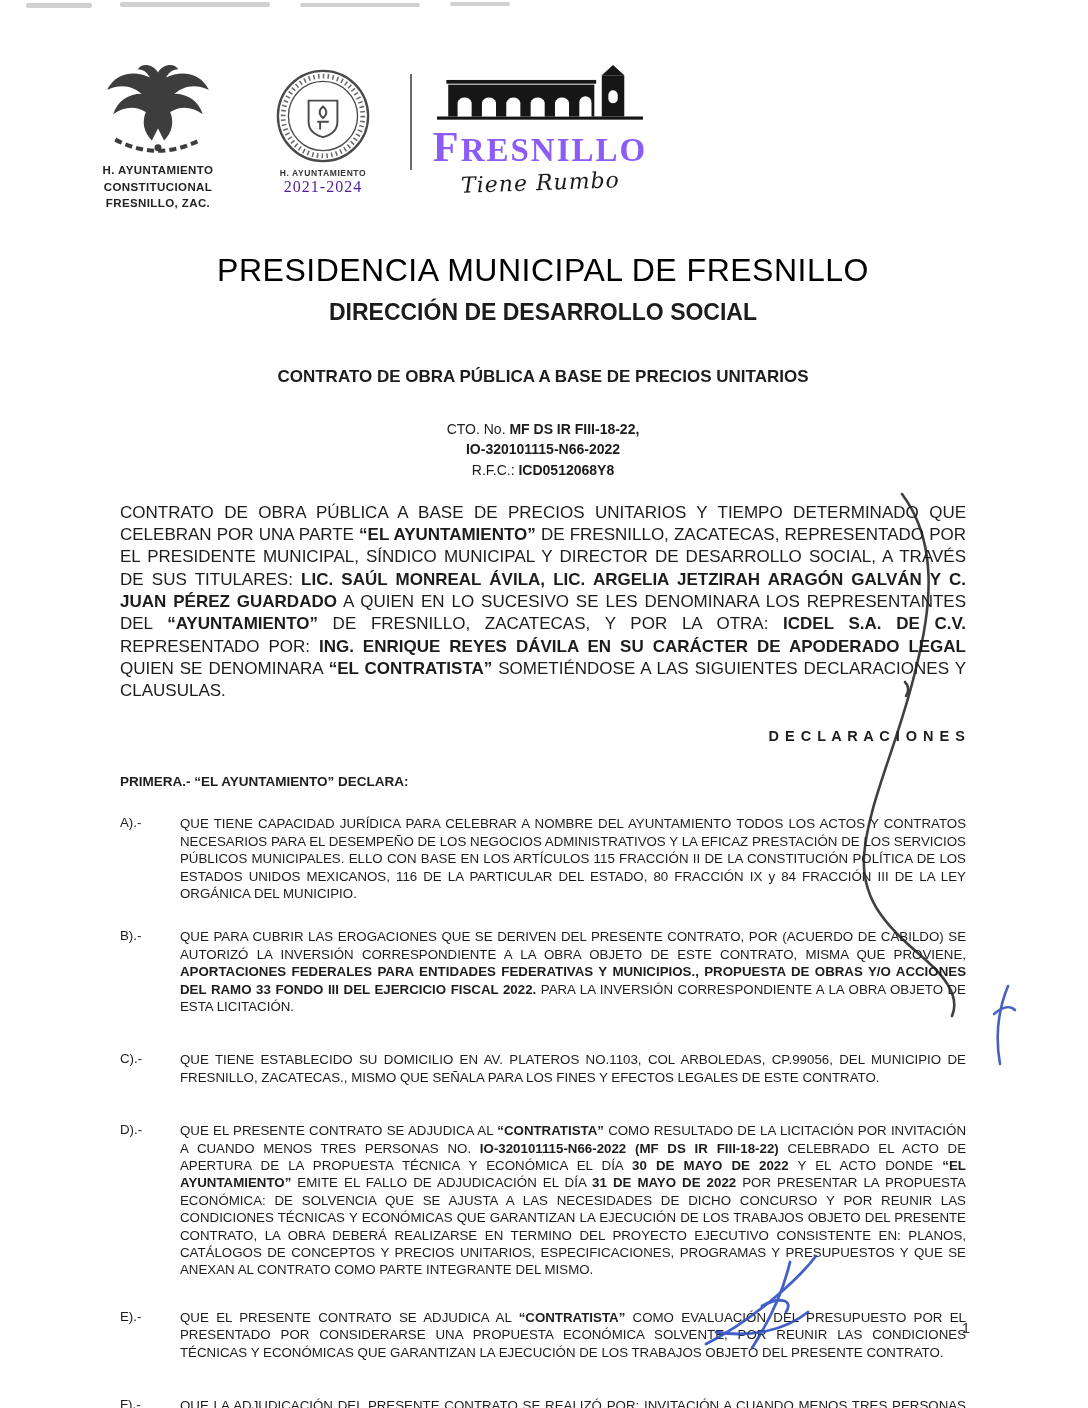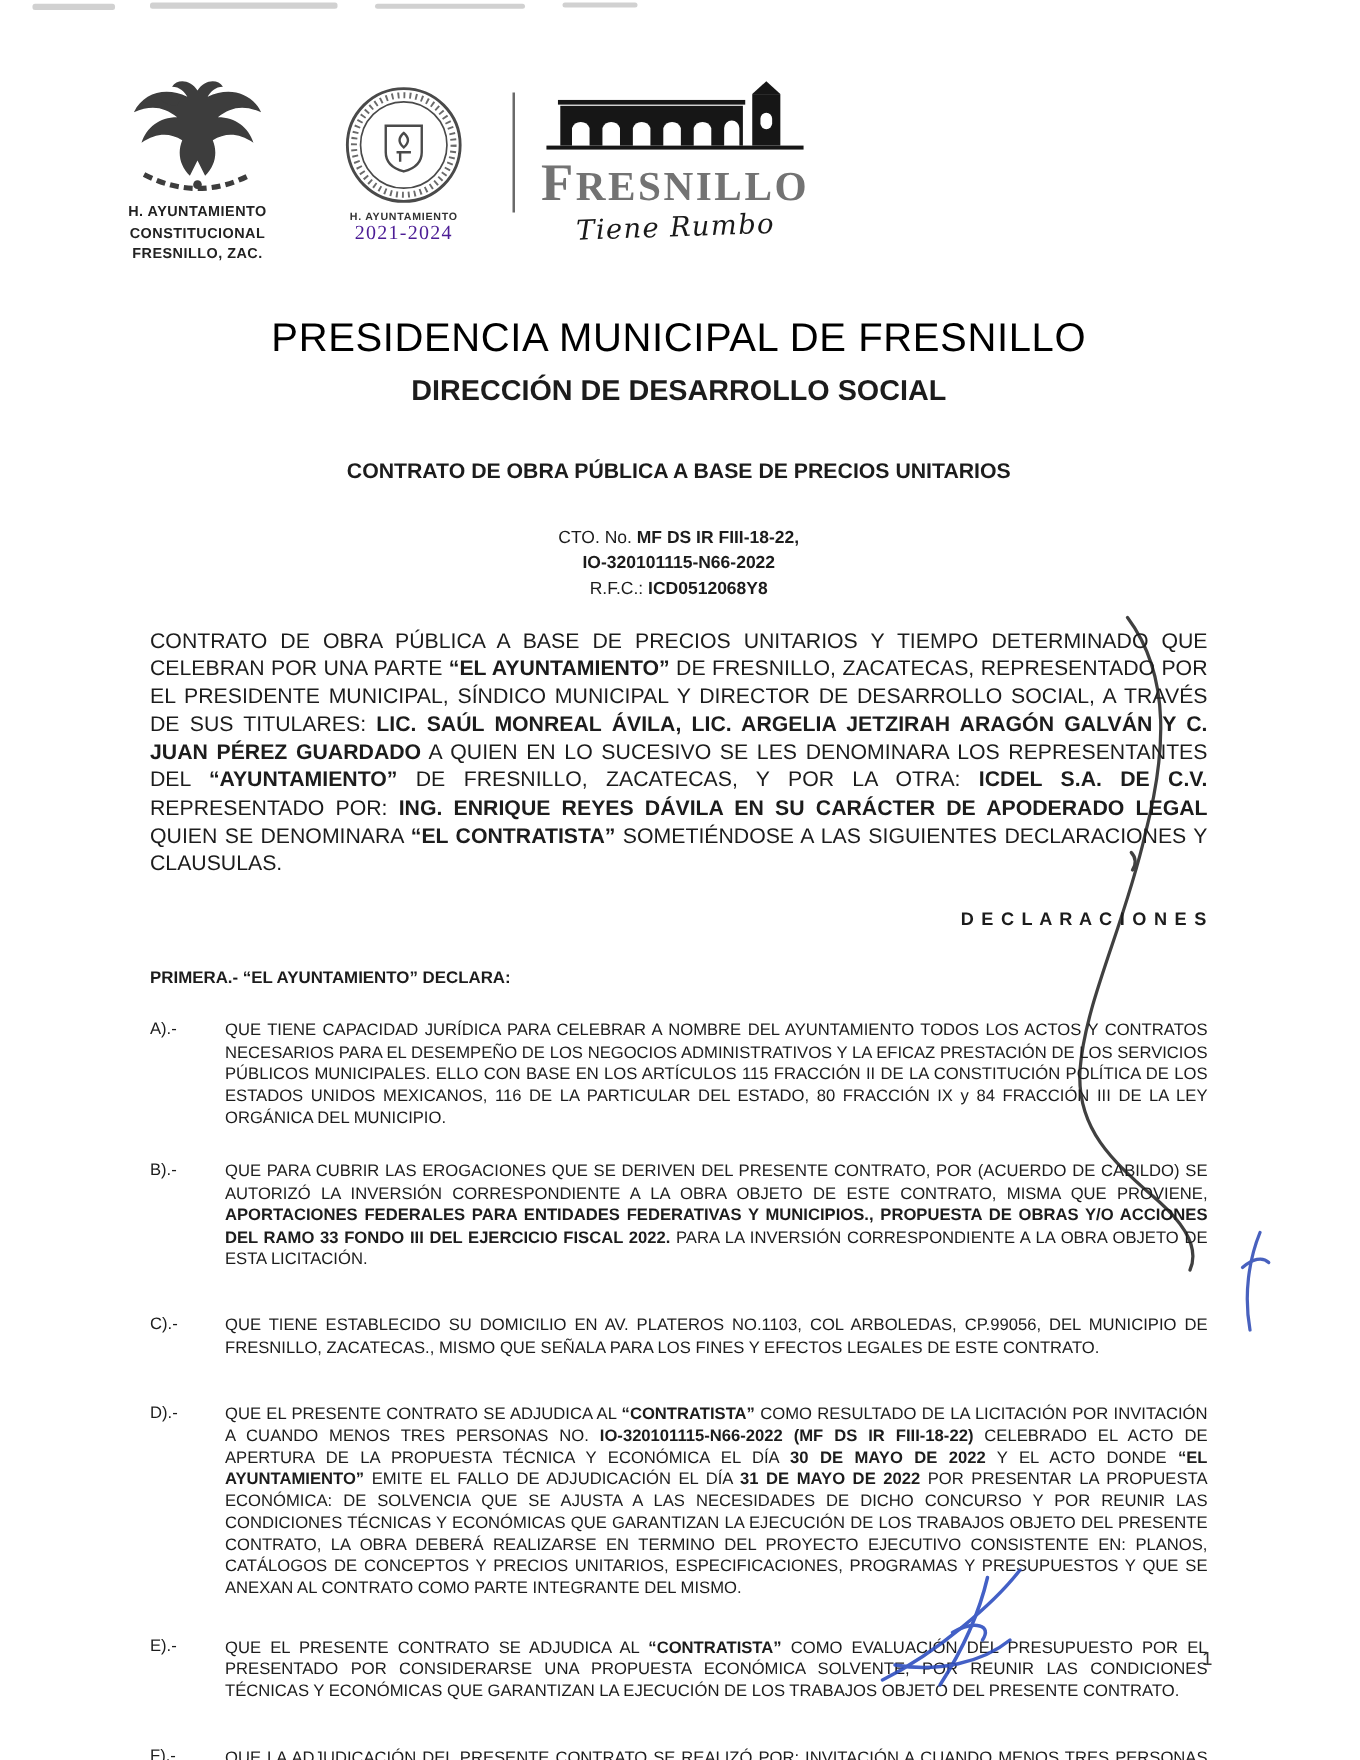--- a/index.html
+++ b/index.html
@@ -16,21 +16,21 @@
   
   .hdr { display:flex; align-items:flex-start; margin-left:-46px; }
   .seal-block { display:flex; flex-direction:column; align-items:center; }
   .seal-left { width:168px; padding-top:8px; }
   .seal-left .cap { font-size:11.5px; font-weight:bold; letter-spacing:.4px; line-height:1.45; color:#222; }
   .seal-center { width:130px; margin-left:16px; padding-top:26px; }
   .seal-center .cap { font-size:8.5px; font-weight:bold; letter-spacing:.6px; color:#333; margin-top:4px;}
   .seal-center .yrs { font-family:"Liberation Serif", serif; font-size:16px; letter-spacing:1px; color:#4c1d95; }
   .vdiv { width:2px; height:96px; background:#6a6a6a; margin:32px 18px 0 22px; }
   .logo-block { display:flex; flex-direction:column; align-items:center; padding-top:22px; width:220px; }
-  .logo-word { font-family:"Liberation Serif", serif; font-weight:bold; font-size:33px; letter-spacing:2px; color:#737373; line-height:1; margin-top:2px; }
+  .logo-word { font-family:"Liberation Serif", serif; font-weight:bold; font-size:33px; letter-spacing:2px; color:#8b5cf6; line-height:1; margin-top:2px; }
   .logo-word::first-letter { font-size:1.28em; }
   .logo-tag { font-family:"DejaVu Serif", serif; font-style:italic; font-size:22px; color:#1a1a1a; transform:rotate(-2deg); margin-top:2px; letter-spacing:1px; }
 
   
   .t1 { text-align:center; font-size:32px; font-weight:400; letter-spacing:.5px; margin-top:40px; color:#000000;}
   .t2 { text-align:center; font-size:23px; font-weight:bold; margin-top:10px; }
   .t3 { text-align:center; font-size:17px; font-weight:bold; margin-top:41px; }
 
   .refblock { text-align:center; margin-top:32px; font-size:14px; line-height:1.45; }
   .b { font-weight:bold; }

